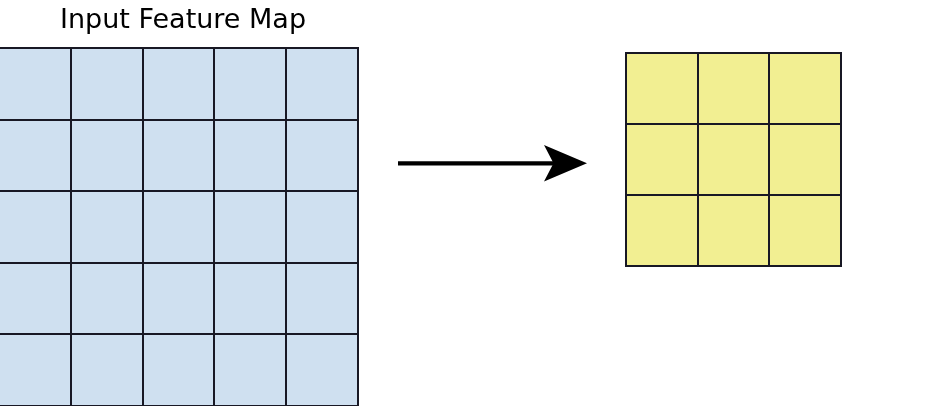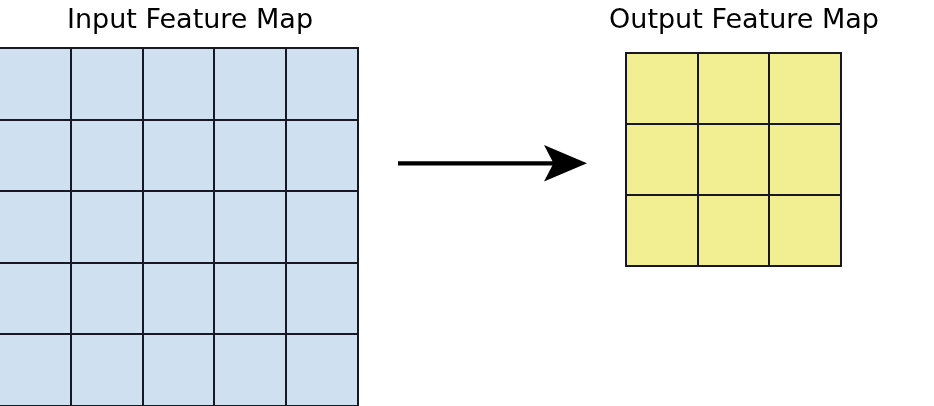--- a/index.html
+++ b/index.html
@@ -23,21 +23,21 @@
     position: absolute;
     top: 3px;
     font-size: 27px;
     line-height: 32px;
     color: #000000;
     white-space: nowrap;
     text-align: center;
     font-weight: 400;
     letter-spacing: 0px;
   }
-  #input-title  { left: 0px;   width: 366px; margin-left: 7px; }
+  #input-title  { left: 0px;   width: 366px; }
   #output-title { left: 561px; width: 366px; }
 
   
   .grid {
     position: absolute;
     display: grid;
     box-sizing: border-box;
     background: #181824;   
     gap: 2.2px;
     padding: 2.2px;
@@ -80,21 +80,20 @@
     height: 56px;
   }
 </style>
 </head>
 <body>
 
 <div id="canvas">
 
   <div class="title" id="input-title">Input Feature Map</div>
 
-  <div class="title" id="output-title">Output Feature Map</div>
 
   <div class="grid" id="input-grid">
     <div class="cell"></div>
     <div class="cell"></div>
     <div class="cell"></div>
     <div class="cell"></div>
     <div class="cell"></div>
     <div class="cell"></div>
     <div class="cell"></div>
     <div class="cell"></div>

